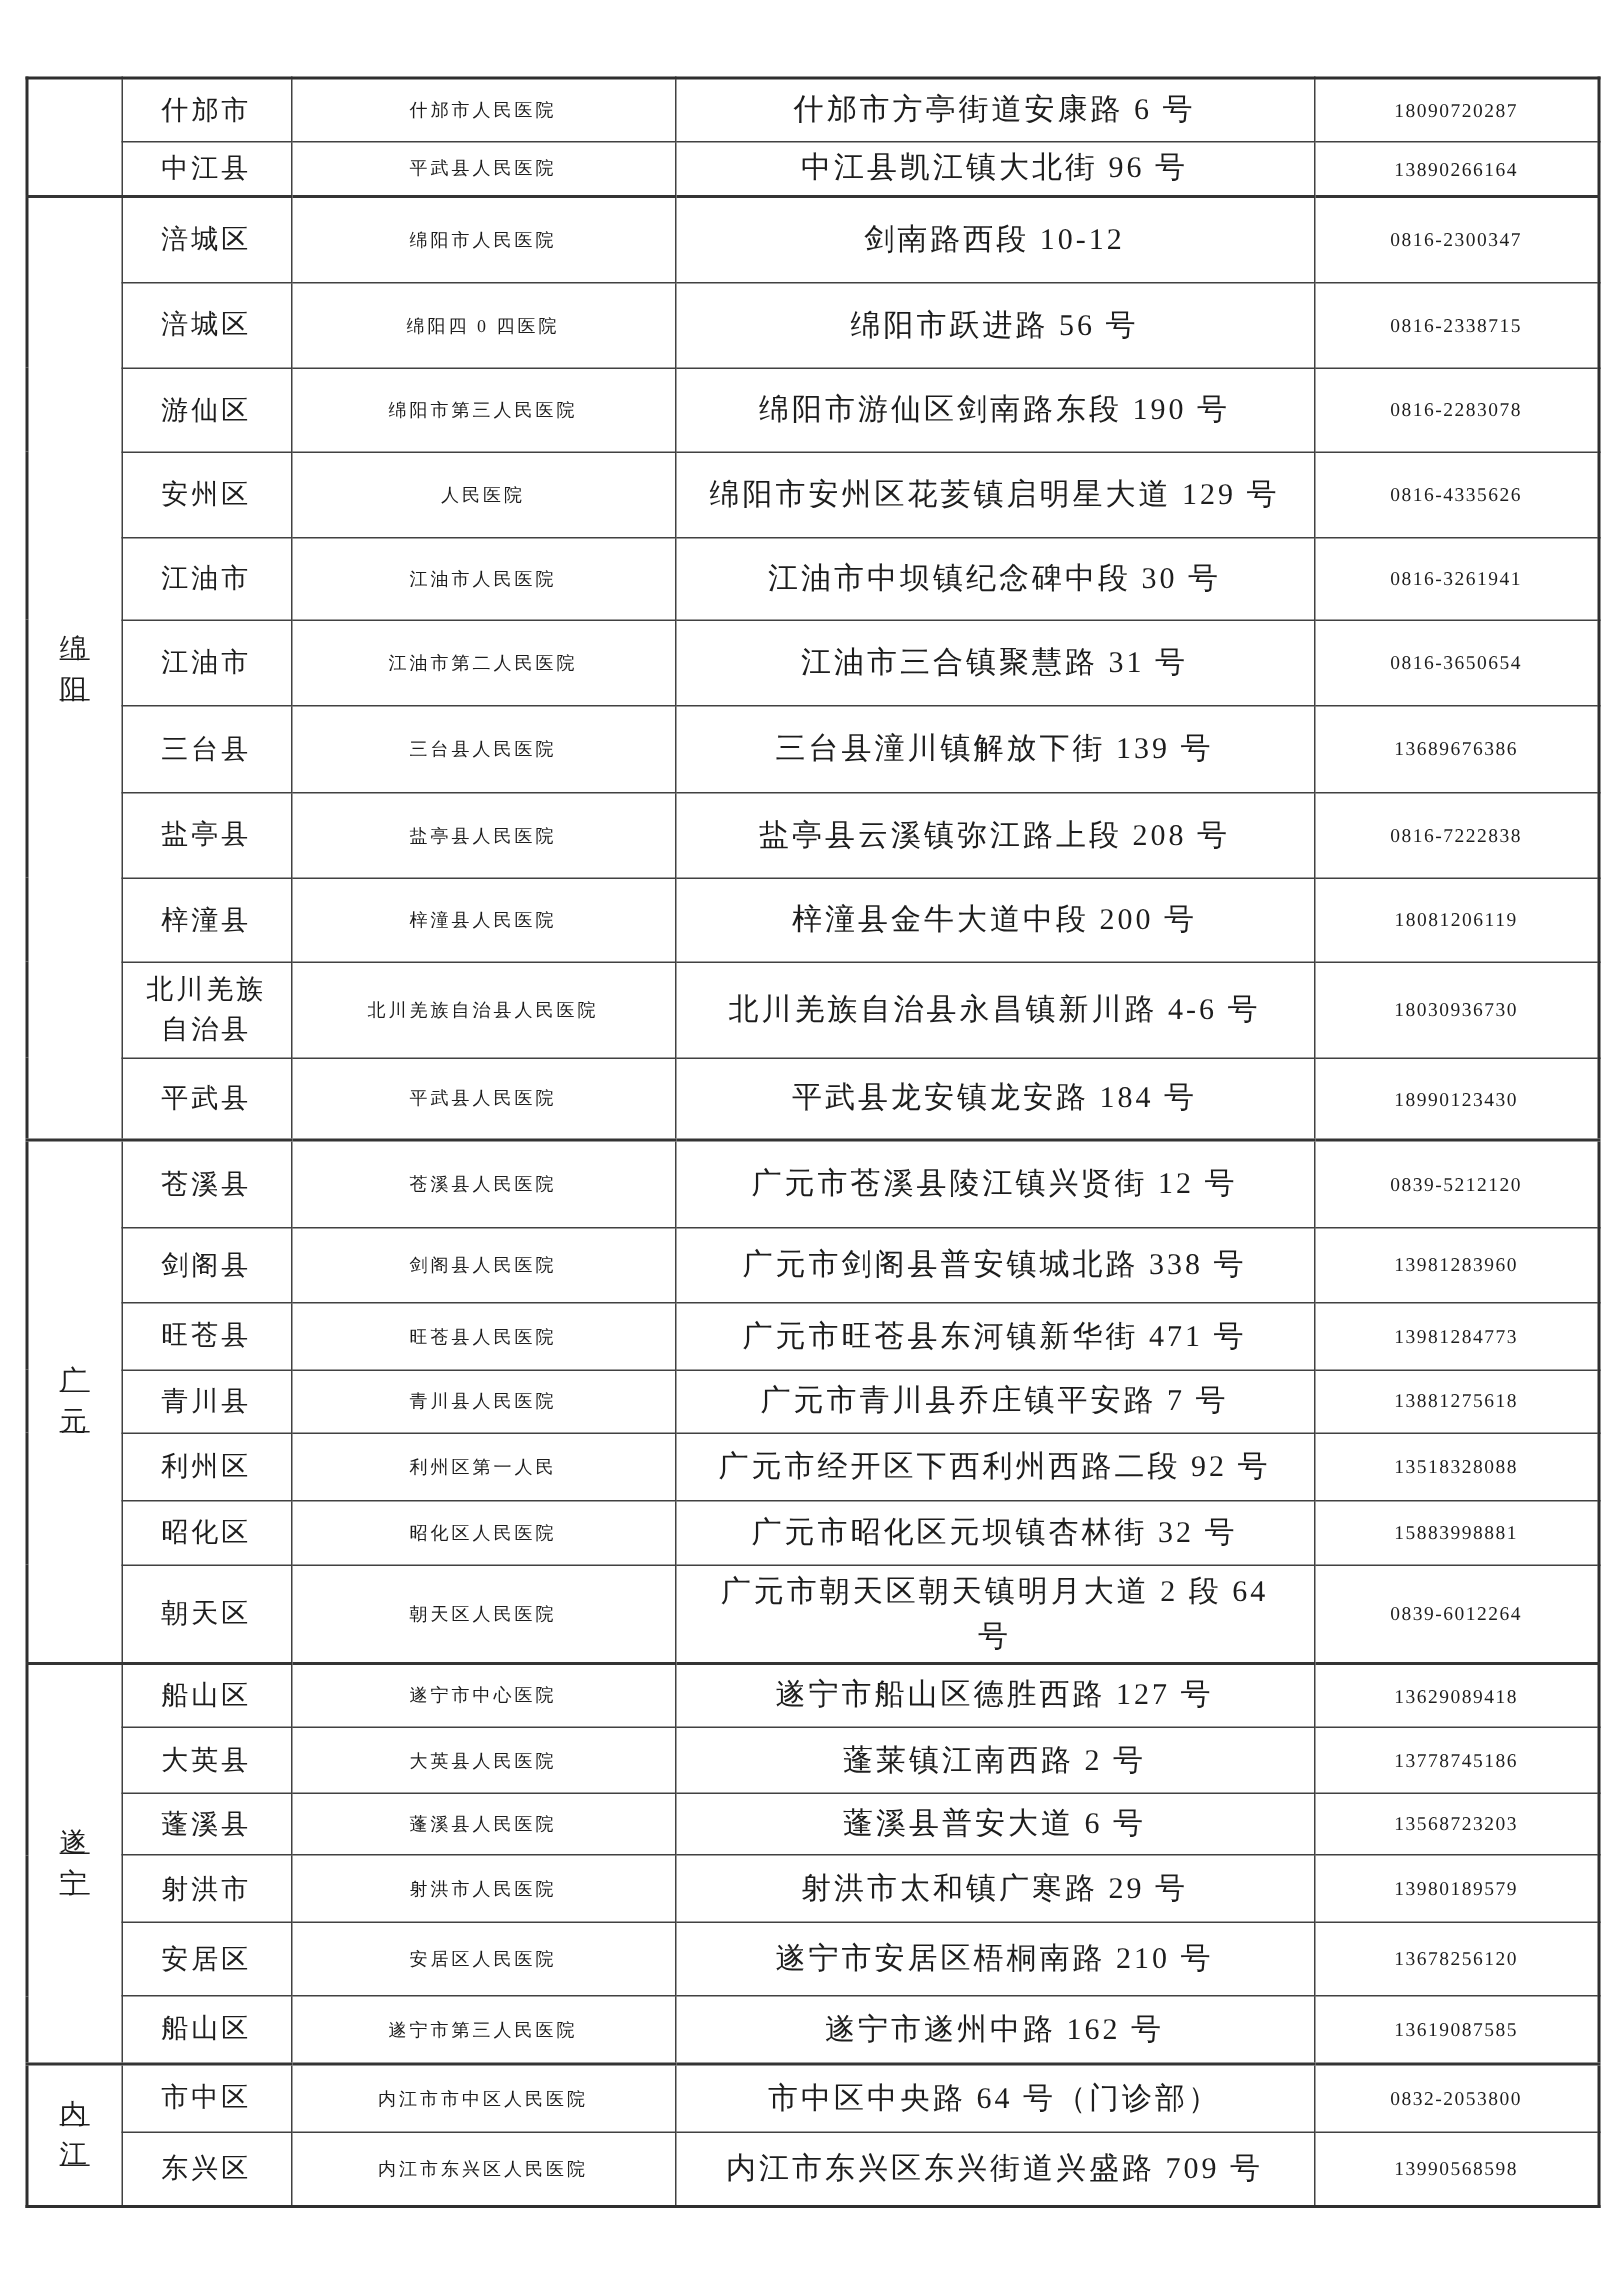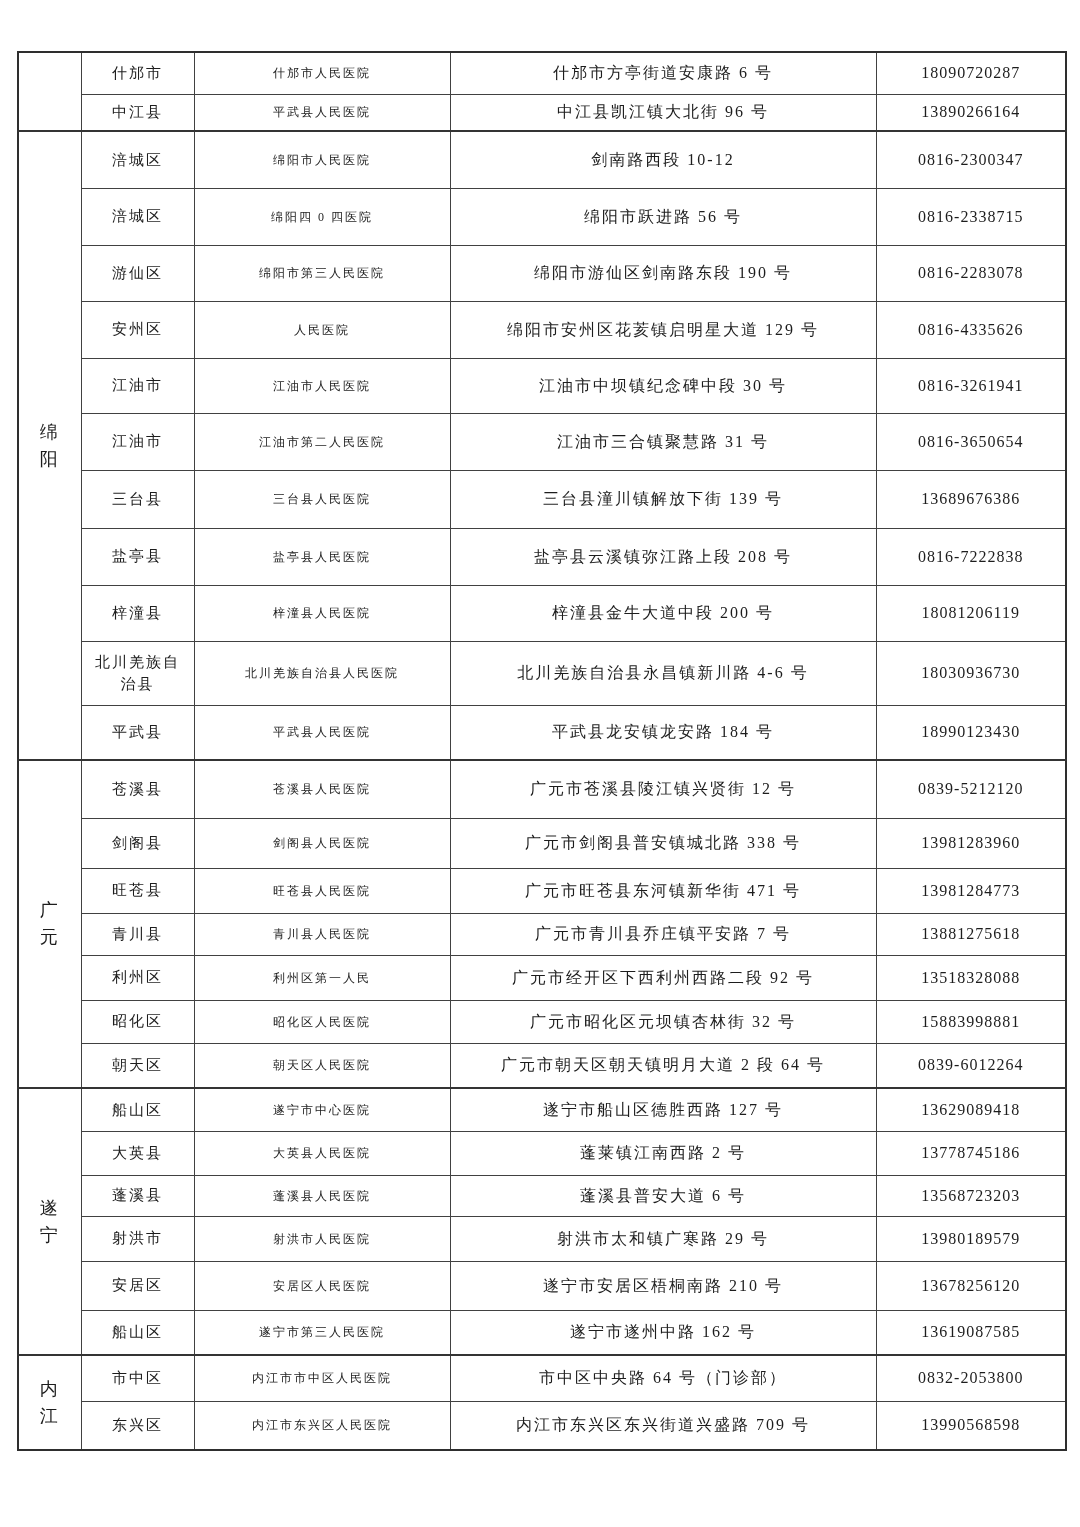--- a/index.html
+++ b/index.html
@@ -36,38 +36,39 @@
     line-height: 1.5;
     overflow: hidden;
   }
   tr.group-start > td {
     border-top: 2px solid #343434;
   }
   td.city-cell {
     font-size: 18px;
     letter-spacing: 2px;
     padding: 2px 20px;
+    text-decoration: underline;
   }
   td.district-cell {
-    font-size: 15px;
+    font-size: 18px;
     letter-spacing: 2px;
     padding: 2px 8px;
   }
   td.hospital-cell {
     font-size: 12px;
     letter-spacing: 2px;
     padding: 2px 10px;
   }
   td.address-cell {
-    font-size: 16px;
-    letter-spacing: 2px;
-    padding: 2px 10px;
+    font-size: 20px;
+    letter-spacing: 2px;
+    padding: 2px 20px;
   }
   td.phone-cell {
-    font-size: 16px;
+    font-size: 13px;
     letter-spacing: 1px;
     padding: 2px 8px;
   }
 </style>
 </head>
 <body>
 
 <div class="page">
   <table class="hospital-table">
     <colgroup>

